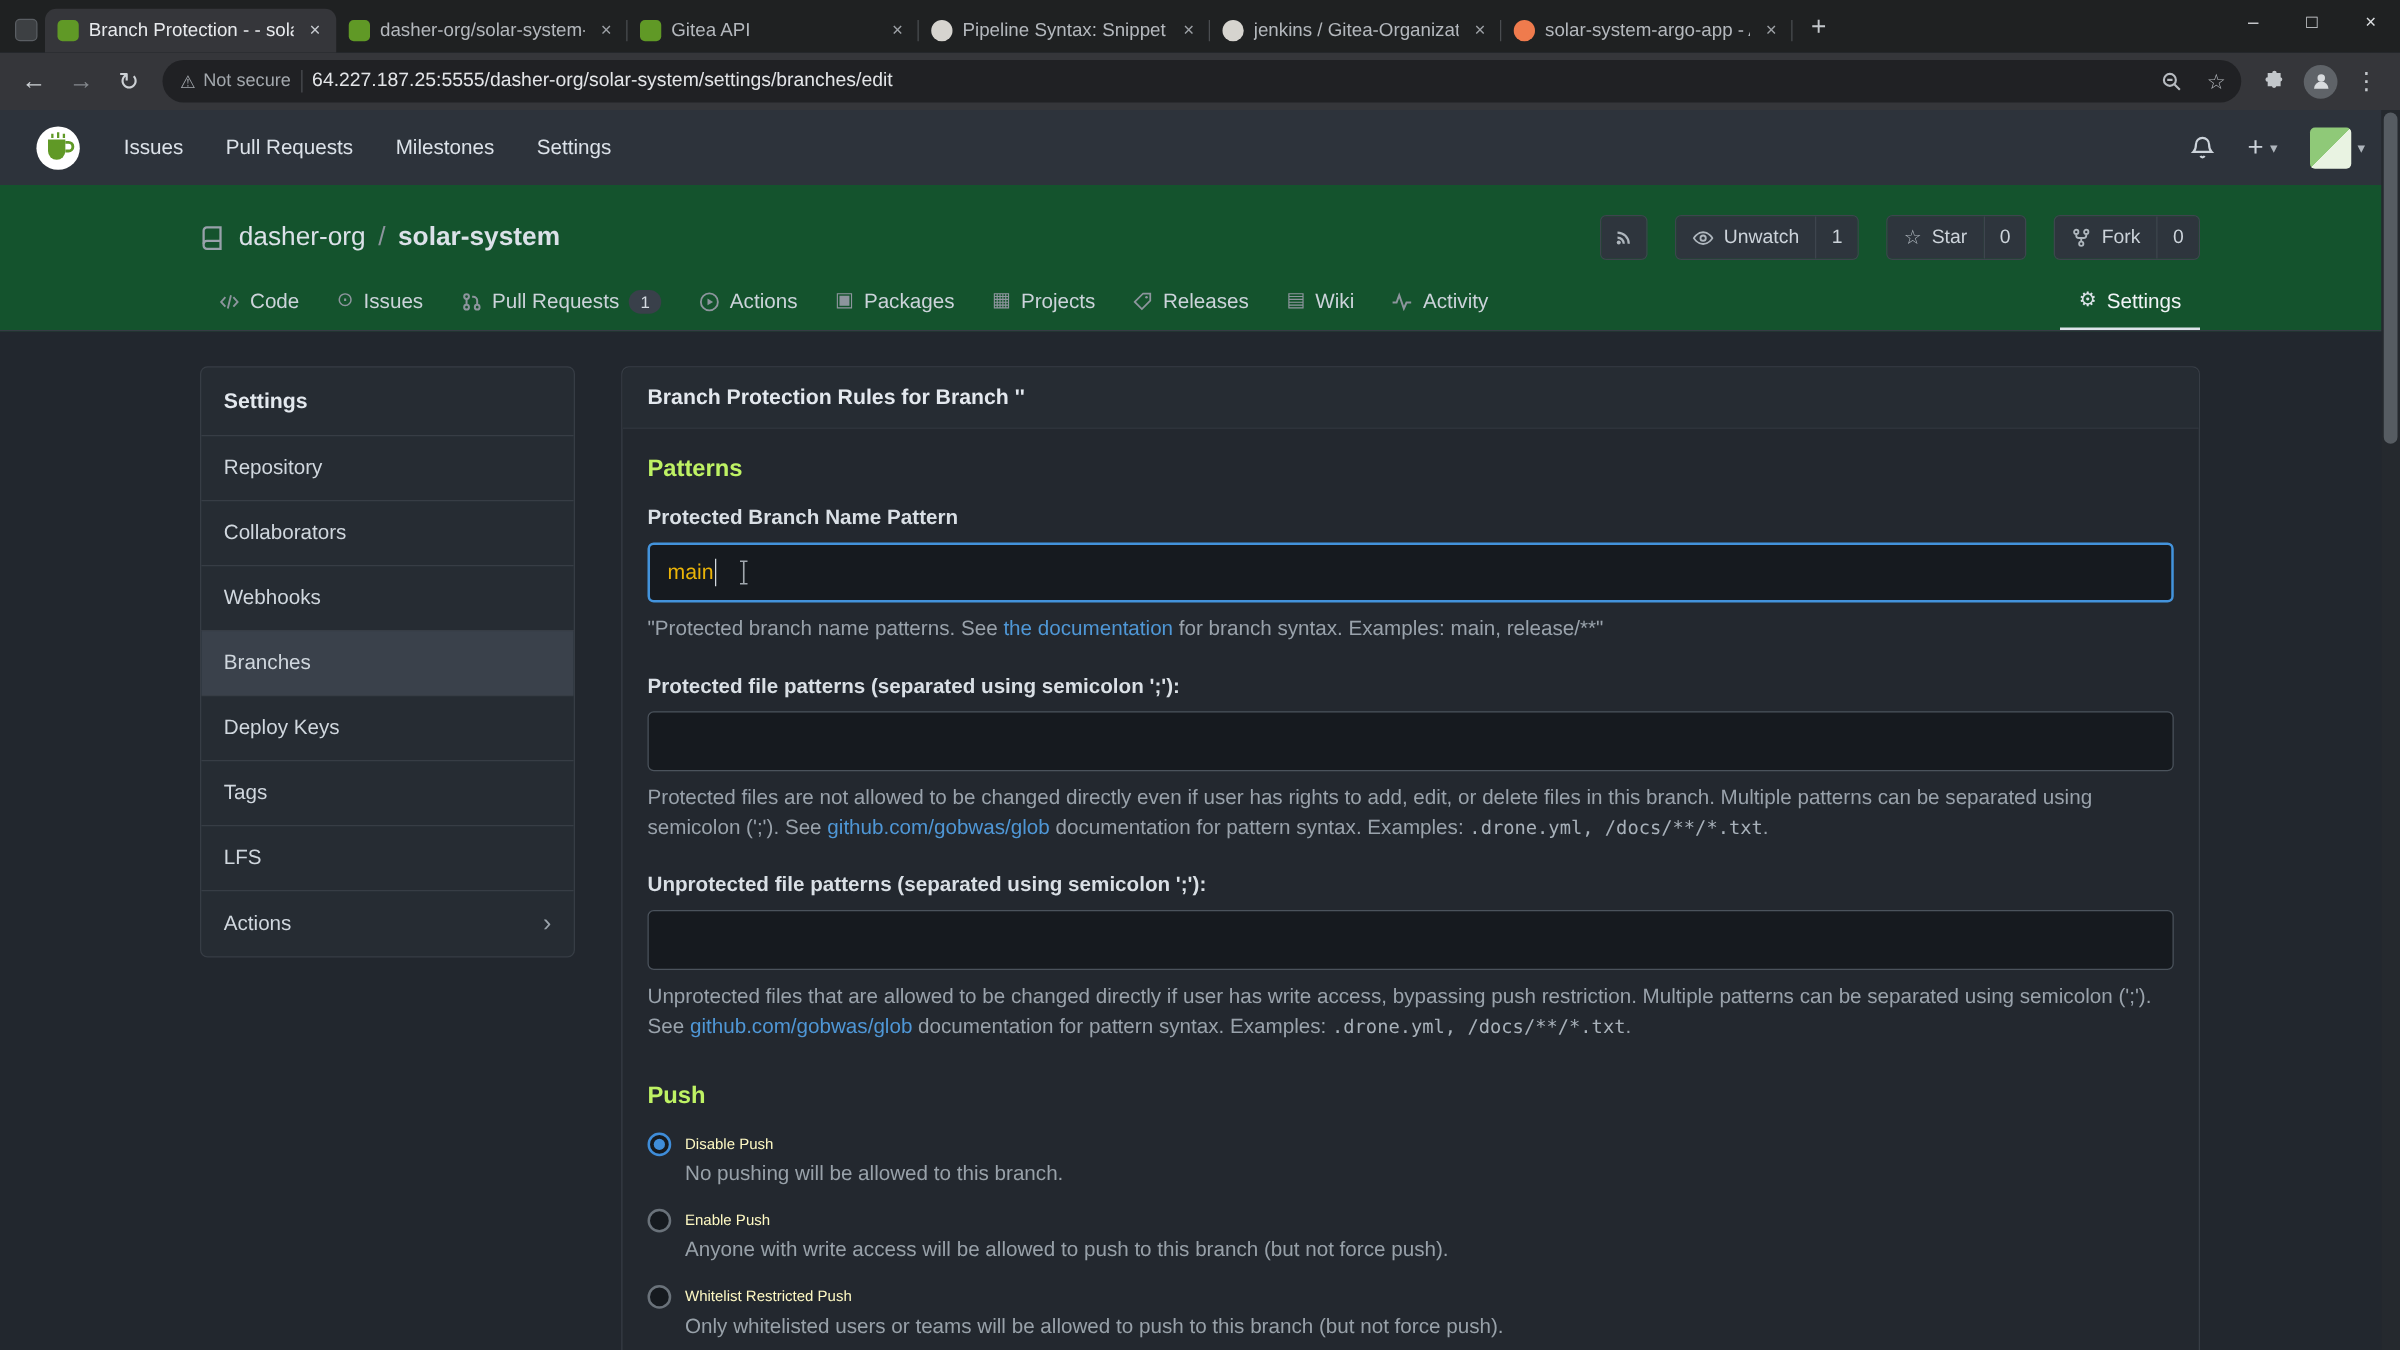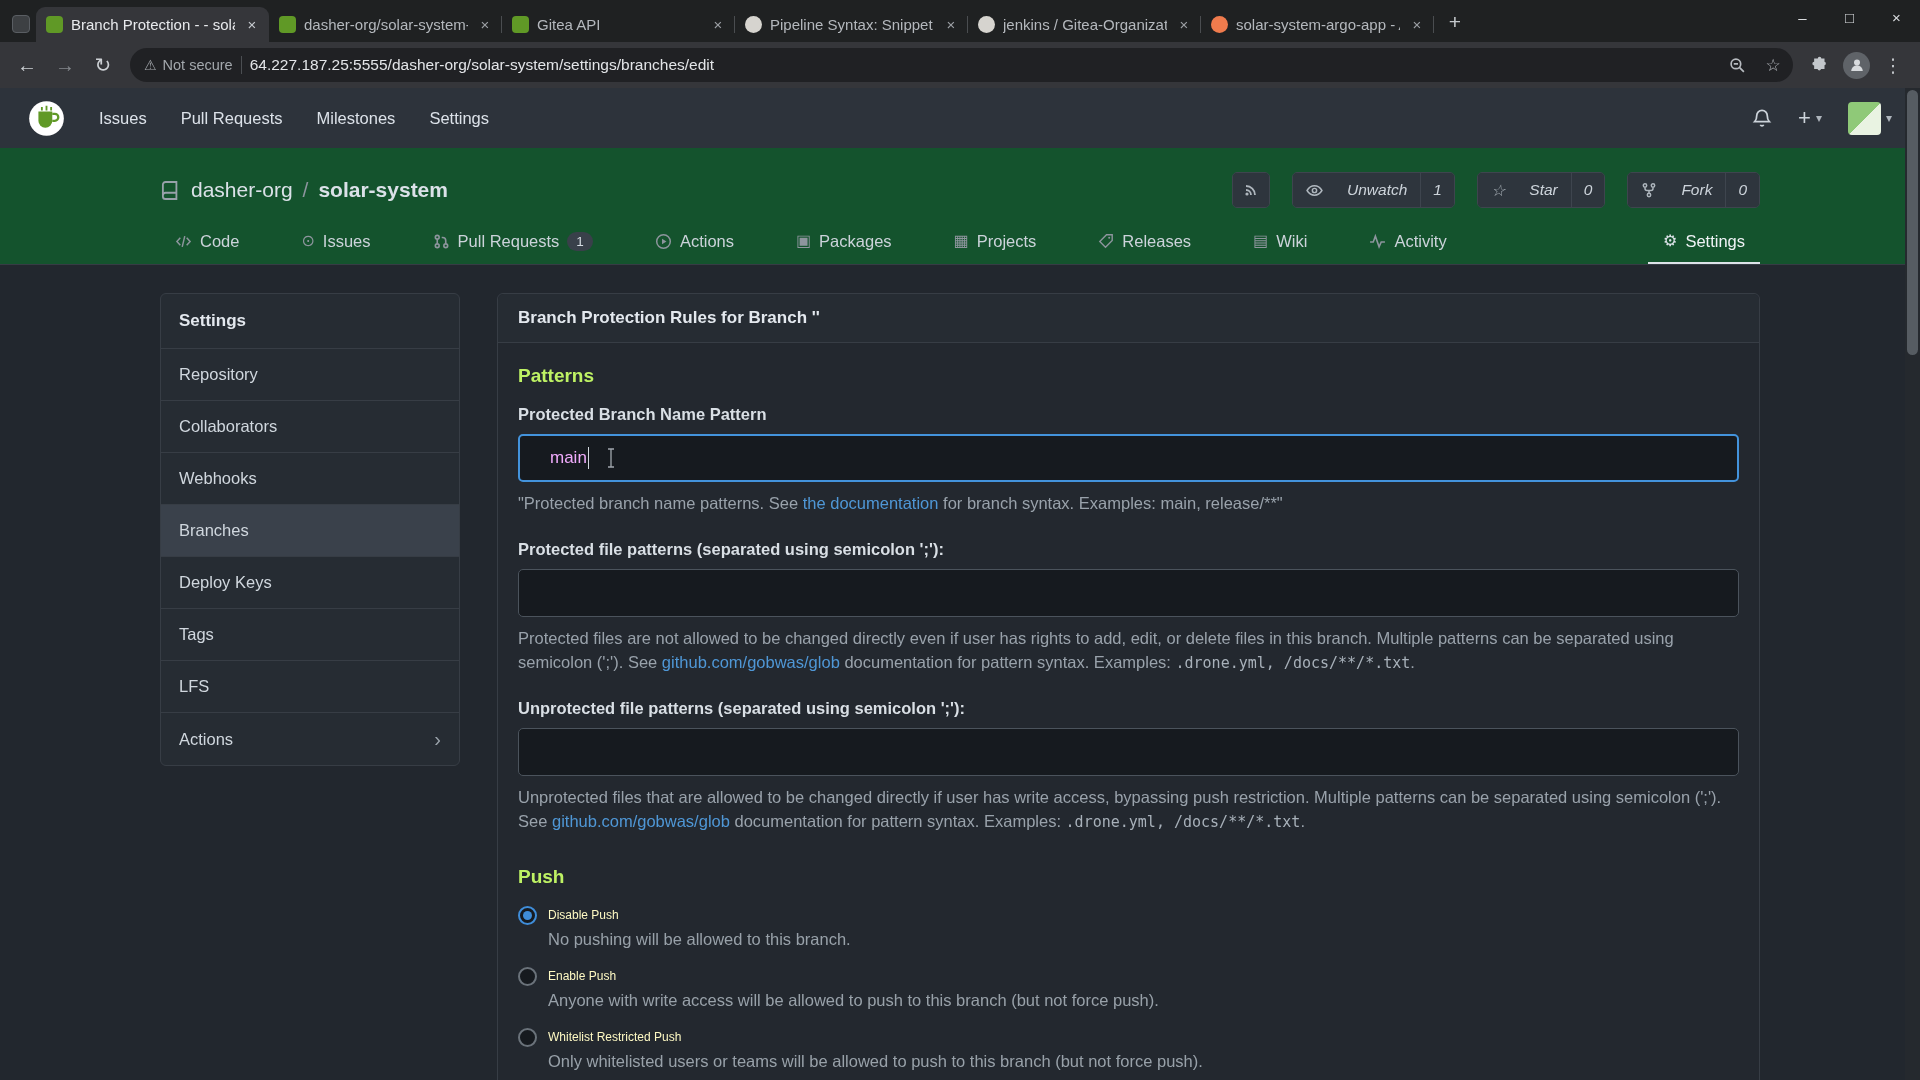--- a/index.html
+++ b/index.html
@@ -67,28 +67,28 @@
   .repo-head { background:#14532d; border-bottom:1px solid #363c44; padding-top:20px; }
   .container { width:1600px; margin:0 auto; }
   .title-row { display:flex; align-items:center; gap:10px; height:44px; }
   .repo-ico { color:#98a1aa; flex:none; display:flex; }
   .repo-owner, .repo-name { color:#dbe1e8; font-size:21px; cursor:pointer; }
   .repo-sep { color:#8d959e; font-size:21px; }
   .repo-name { font-weight:700; }
   .head-spacer { flex:1; }
   .btn-group { display:flex; height:36px; border:1px solid #3e454e; border-radius:5px; overflow:hidden; margin-left:12px; }
   .btn-main, .btn-count { background:#2e353d; color:#ccd3da; font-size:15.5px; display:flex; align-items:center;
-                          gap:24px; padding:0 13px; cursor:pointer;font-style:italic; }
+                          gap:8px; padding:0 13px; cursor:pointer; }
   .btn-count { border-left:1px solid #3e454e; padding:0 12px; }
   .rss-btn { width:36px; justify-content:center; padding:0; }
   .btn-ico { display:flex; color:#aeb6bd; }
   .star-glyph { font-size:16px; color:#aeb6bd; }
 
   
-  .repo-tabs { display:flex; align-items:stretch; margin-top:8px;gap:32px; }
+  .repo-tabs { display:flex; align-items:stretch; margin-top:8px; }
   .repo-tab { display:flex; align-items:center; gap:8px; padding:0 15px; height:44px; color:#ccd3da; font-size:16.5px;
               border-bottom:2px solid transparent; cursor:pointer; }
   .repo-tab .t-ico { color:#8d959d; display:flex; font-size:16px; line-height:1; }
   .repo-tab.active { color:#f0f3f6; border-bottom-color:#dde3e9; }
   .repo-tab.active .t-ico { color:#dde3e9; }
   .repo-tab.right { margin-left:auto; }
   .tab-badge { background:#39404a; color:#d5dbe2; border-radius:10px; font-size:13.5px; padding:2px 9px; }
 
   
   .content { padding:28px 0 0; }
@@ -105,21 +105,21 @@
   .panel-header { padding:14px 20px; border-bottom:1px solid #373d45; font-size:17px; font-weight:700; color:#e3e8ee;
                   background:#262c33; border-radius:6px 6px 0 0; }
   .panel-body { padding:22px 20px 40px; }
   .sec-heading { font-size:19px; font-weight:700; color:#bef264; margin:0 0 18px; }
   .field { margin-top:24px; }
   .field:first-of-type { margin-top:0; }
   .f-label { display:block; font-size:16.5px; font-weight:600; color:#d9dfe5; margin-bottom:10px; }
   .text-input { width:100%; height:48px; background:#161a1f; border:1px solid #4b535c; border-radius:5px;
                 color:#e1e6eb; font-size:17px; padding:0 14px; font-family:"Liberation Sans",sans-serif; }
   .fake-input { width:100%; height:48px; background:#161a1f; border:2px solid #4393dc; border-radius:5px;
-                display:flex; align-items:center; padding:0 30px; color:#f0abfc; font-size:17px; }
+                display:flex; align-items:center; padding:0 14px; color:#eab308; font-size:17px; }
   .caret-line { width:1.5px; height:22px; background:#d4dae0; margin-left:1px; animation:blink 1.1s step-end infinite; }
   @keyframes blink { 50% { opacity:0; } }
   .ibeam { margin-left:16px; display:flex; opacity:.85; }
   .help { margin-top:10px; color:#99a2ab; font-size:16.5px; line-height:1.45; }
   .help a { color:#4f97d6; text-decoration:none; cursor:pointer; }
   .help code { font-family:"DejaVu Sans Mono", monospace; font-size:15px; color:#a8b1ba; }
   .push-heading { margin:32px 0 6px; }
   .radio-group { margin-top:18px; }
   .radio-row { display:flex; align-items:center; gap:11px; }
   .radio { width:19px; height:19px; border-radius:50%; border:2px solid #6a727a; background:#161a1f; flex:none;

